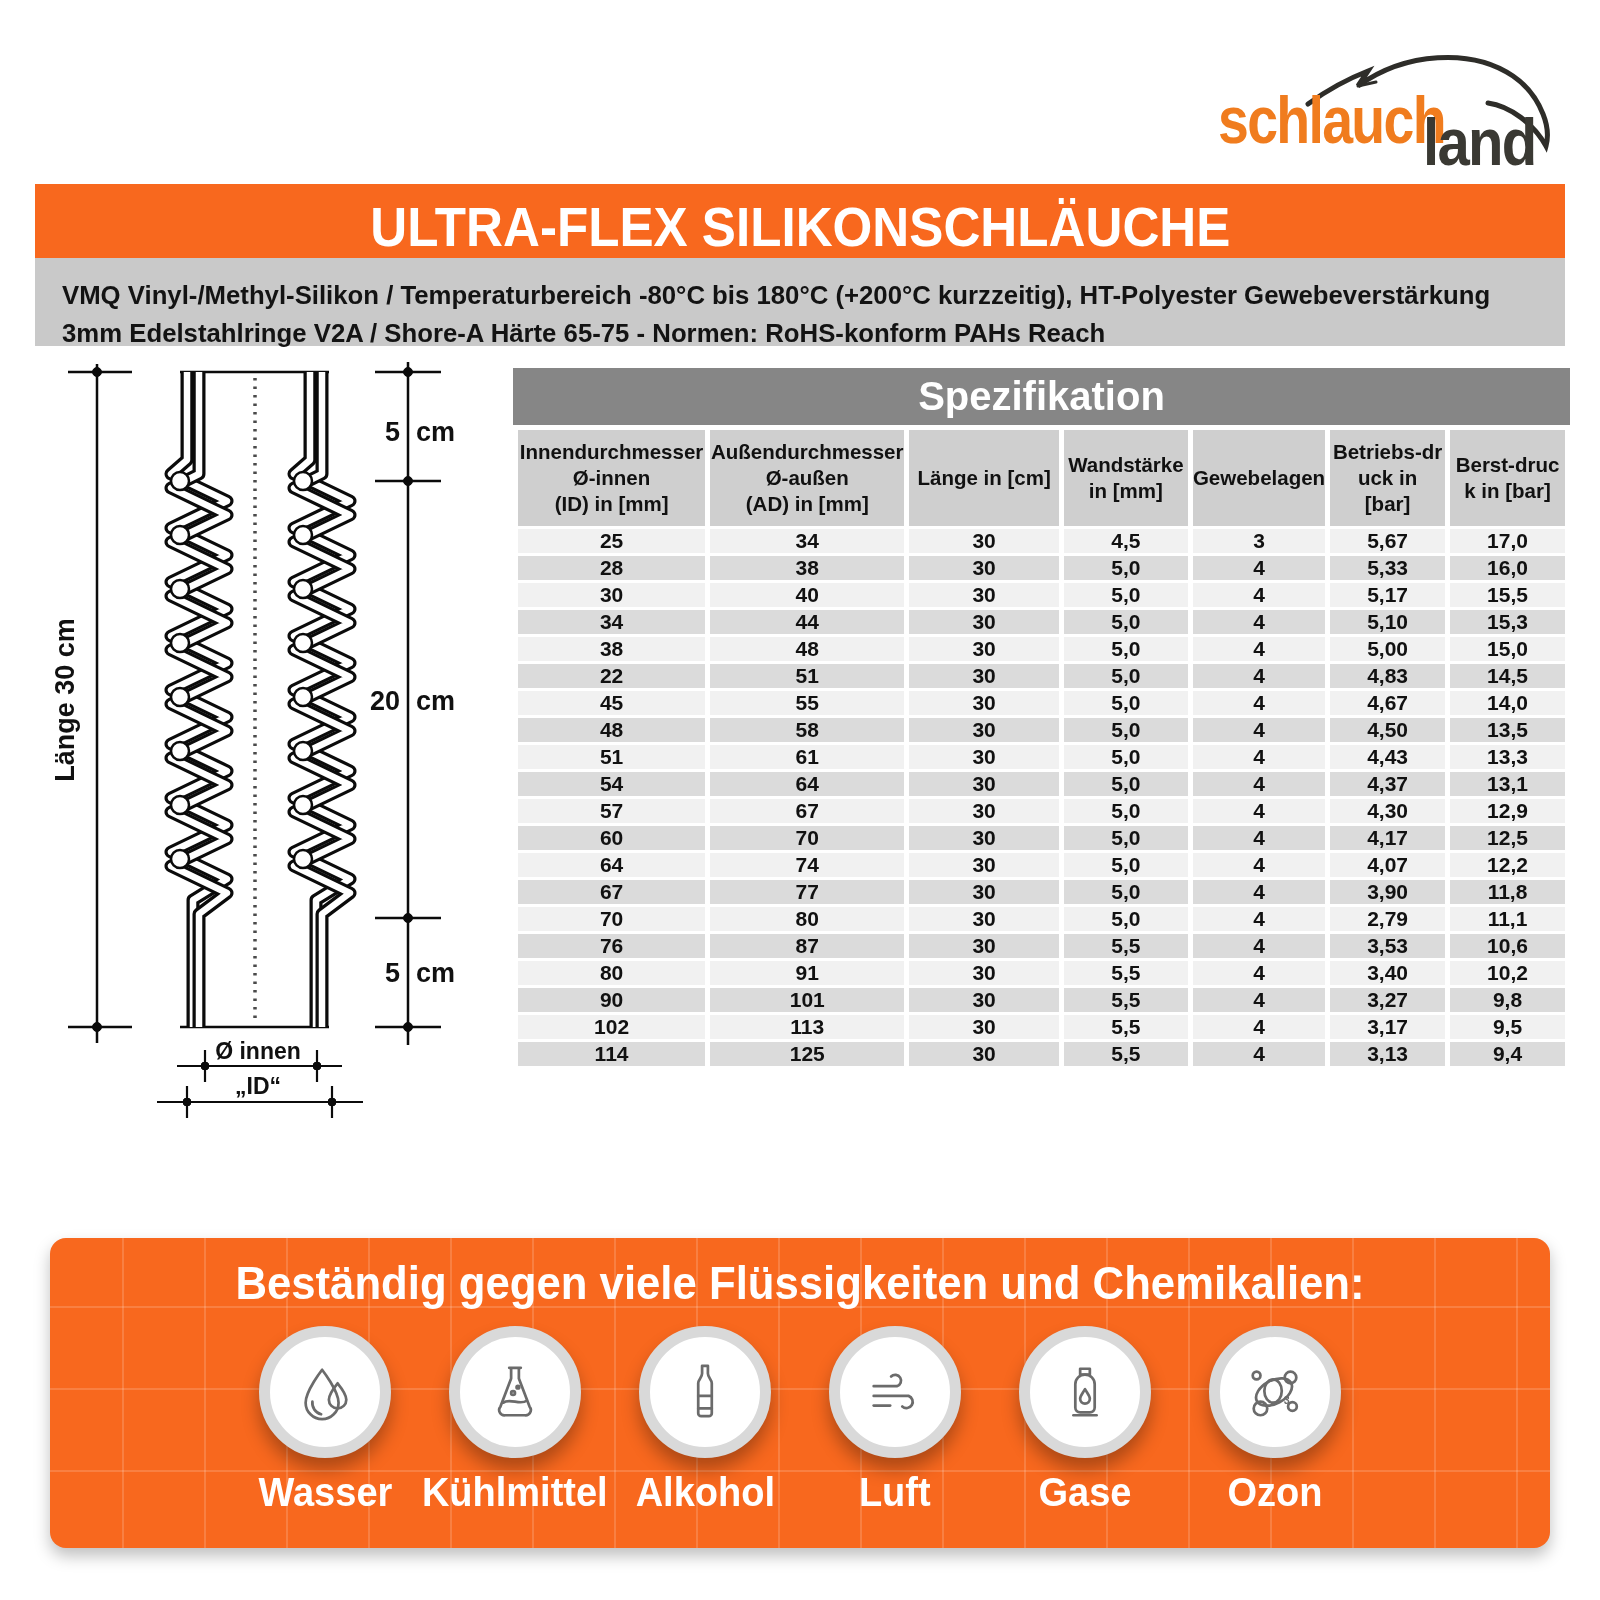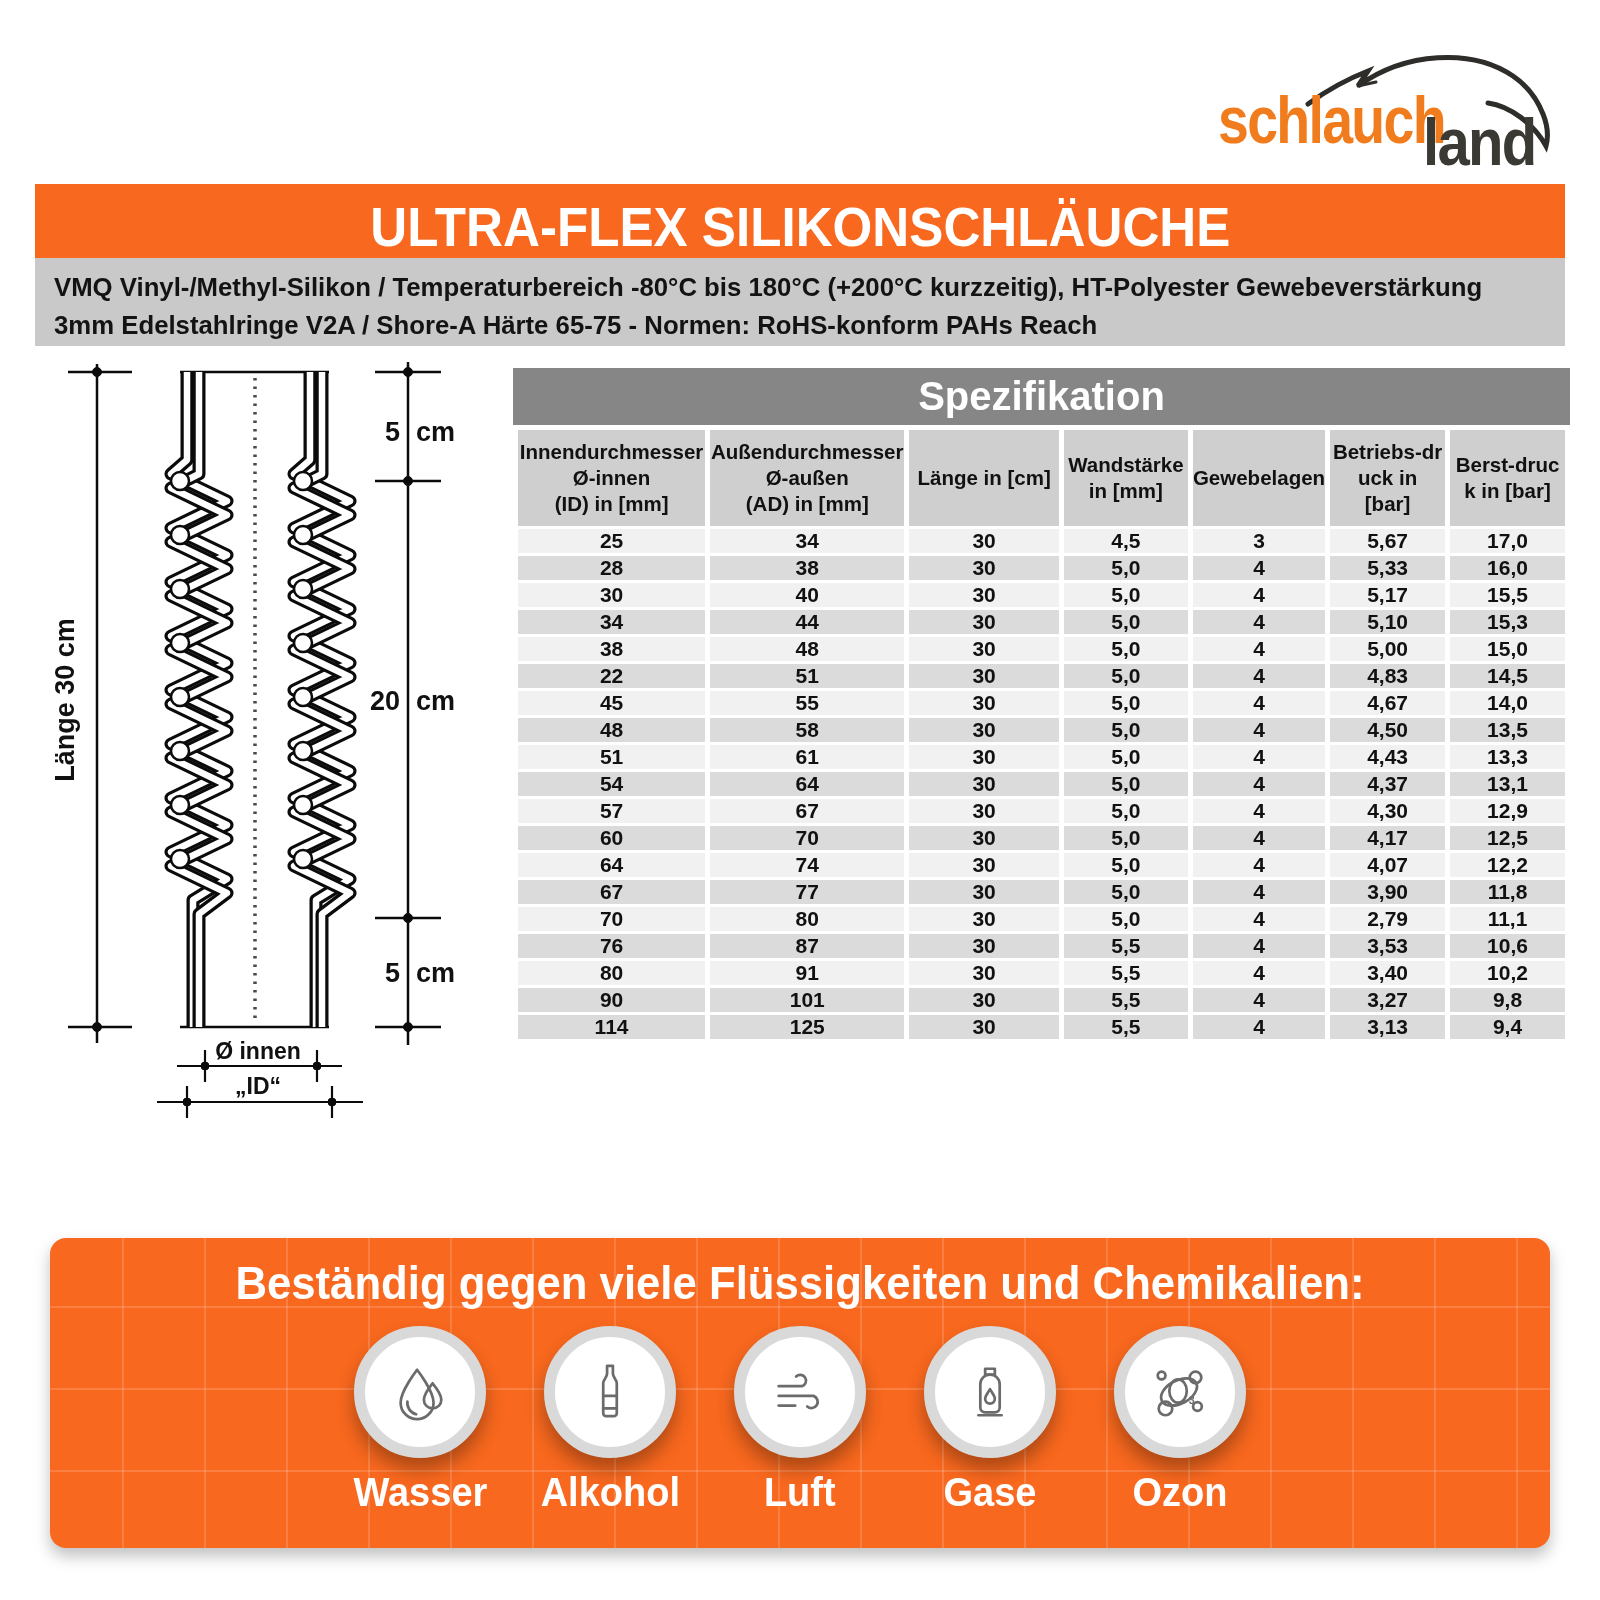--- a/index.html
+++ b/index.html
@@ -27,21 +27,21 @@
     display:flex;align-items:center;justify-content:center;margin-top:12px;
   }
   #banner .t{
     color:#ffffff;font-size:55px;font-weight:bold;letter-spacing:0px;
     transform:scaleX(.93);white-space:nowrap;
   }
 
   
   #subbar{
     left:35px;top:258px;width:1530px;height:88px;background:#c9c9c9;
-    padding:4px;box-sizing:border-box;
+    padding:12px;box-sizing:border-box;
   }
   #subbar .line{
     margin-left:15px;font-size:26px;font-weight:bold;color:#131313;
     line-height:38px;white-space:nowrap;transform:scaleX(.99);transform-origin:left top;
   }
   #subbar .line:first-child{margin-top:6px;}
 
   
   #drawing{left:40px;top:360px;width:460px;height:770px;}
 
@@ -394,20 +394,29 @@
         </tr>
         <tr class="dark">
           <td>90</td>
           <td>101</td>
           <td>30</td>
           <td>5,5</td>
           <td>4</td>
           <td>3,27</td>
           <td>9,8</td>
         </tr>
+        <tr class="light">
+          <td>102</td>
+          <td>113</td>
+          <td>30</td>
+          <td>5,5</td>
+          <td>4</td>
+          <td>3,17</td>
+          <td>9,5</td>
+        </tr>
         <tr class="dark">
           <td>114</td>
           <td>125</td>
           <td>30</td>
           <td>5,5</td>
           <td>4</td>
           <td>3,13</td>
           <td>9,4</td>
         </tr>
       </tbody>
@@ -422,20 +431,31 @@
       <div class="circle">
         <svg class="icon-svg" width="62" height="62" viewBox="0 0 64 64">
           <path d="M29,9 C29,9 12,31 12,43 a17,17 0 0 0 34,0 C46,31 29,9 29,9 Z"></path>
           <path d="M45,23 c0,0 -9,11 -9,17 a9,9 0 0 0 18,0 c0,-6 -9,-17 -9,-17 z"></path>
           <path d="M19,42 a12,12 0 0 0 9,13"></path>
         </svg>
       </div>
       <span class="lbl">Wasser</span>
     </div>
 
+    <div class="item">
+      <div class="circle">
+        <svg class="icon-svg" width="62" height="62" viewBox="0 0 64 64">
+          <path d="M26,7 h12 M28,7 v11 L17,47 a5.5,5.5 0 0 0 5,9 h20 a5.5,5.5 0 0 0 5,-9 L36,18 V7"></path>
+          <path d="M20,43 c6,-5 18,3 24,-2"></path>
+          <circle cx="30" cy="33" r="2"></circle>
+          <circle cx="35" cy="27" r="1.4"></circle>
+        </svg>
+      </div>
+      <span class="lbl">Kühlmittel</span>
+    </div>
 
     <div class="item">
       <div class="circle">
         <svg class="icon-svg" width="62" height="62" viewBox="0 0 64 64">
           <path d="M29,5 h6 v8 c0,4 4,6 4,10 v31 a3,3 0 0 1 -3,3 h-8 a3,3 0 0 1 -3,-3 V23 c0,-4 4,-6 4,-10 z"></path>
           <path d="M25,36 h14 M25,49 h14"></path>
         </svg>
       </div>
       <span class="lbl">Alkohol</span>
     </div>

